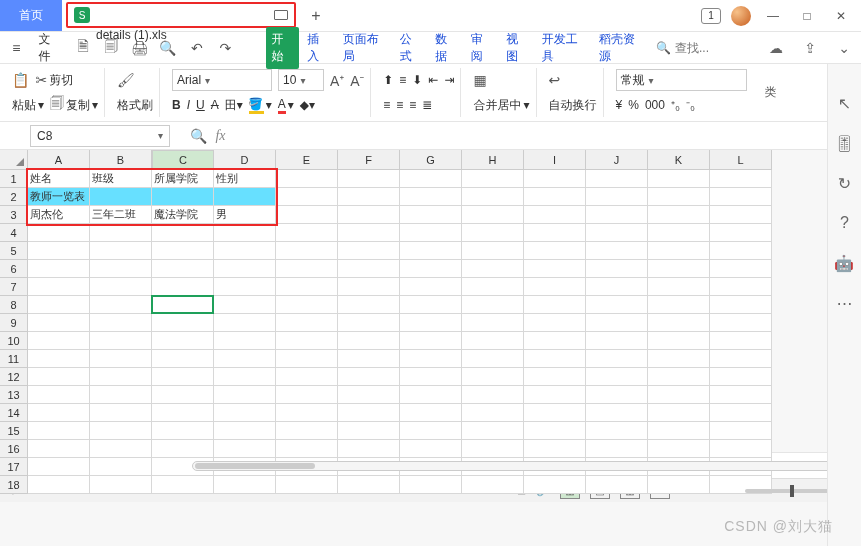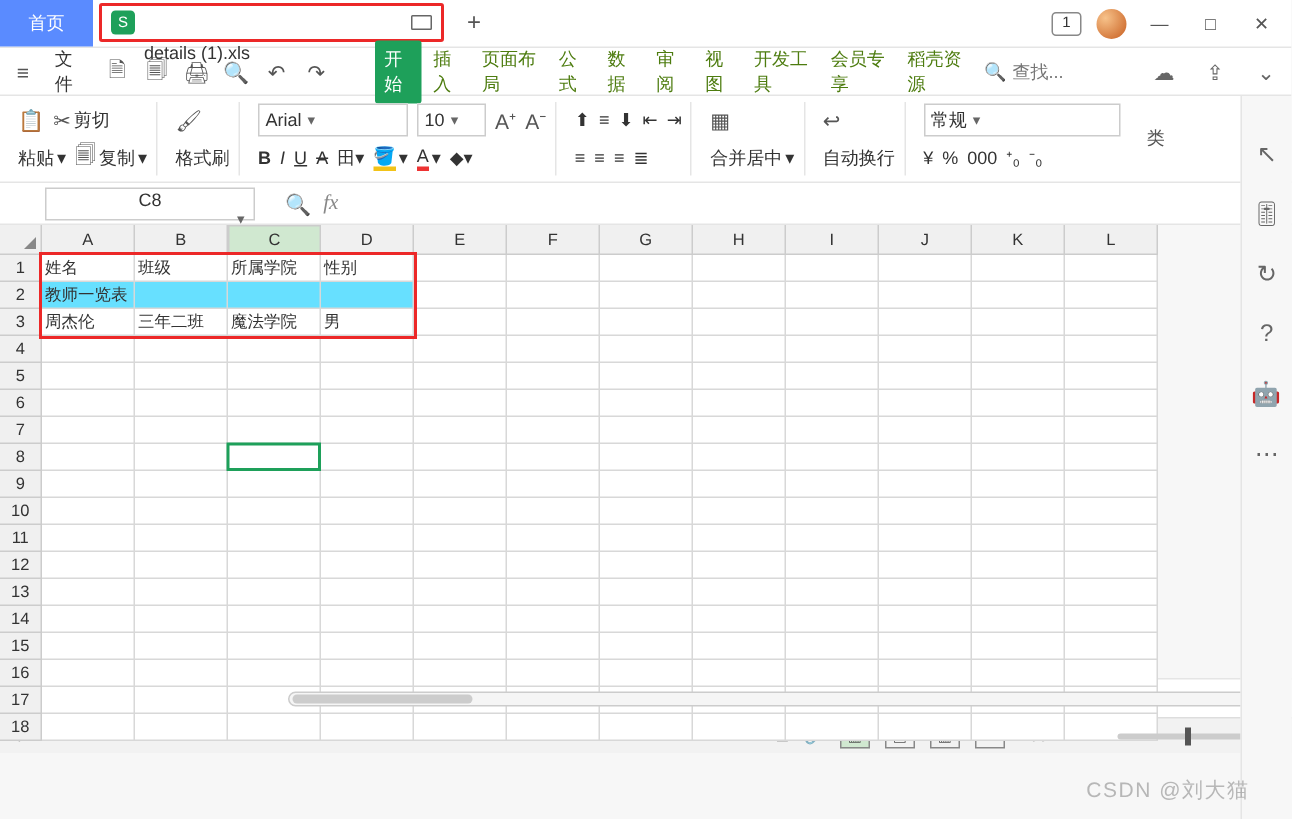--- a/index.html
+++ b/index.html
@@ -14,38 +14,38 @@
   .title-spacer { flex:1; }
   .title-right { display:flex; align-items:center; gap:10px; padding-right:8px;}
   .badge1 { border:1px solid #888; border-radius:3px; width:20px; height:16px; display:flex; align-items:center; justify-content:center; font-size:10px; cursor:pointer;}
   .avatar { width:20px; height:20px; border-radius:50%; background: radial-gradient(circle at 30% 30%, #f7c28a, #c75d1e); cursor:pointer;}
   .winbtn { width:24px; height:24px; display:flex; align-items:center; justify-content:center; color:#555; font-size:12px; cursor:pointer;}
   
   .menubar { height:32px; background:#fff; display:flex; align-items:center; border-bottom:1px solid #e5e5e5; padding:0 6px; gap:8px;}
   .menubar .icnbtn { width:22px; height:22px; display:flex; align-items:center; justify-content:center; color:#555; cursor:pointer; font-size:14px;}
   .menubar .file-lbl { cursor:pointer; color:#333; padding:0 4px;}
   .menu-tabs { display:flex; align-items:center; margin-left:8px; gap:2px;}
-  .menu-tabs .mtab { padding:4px 6px; cursor:pointer; color:#4d7c0f; font-size:12px;}
+  .menu-tabs .mtab { padding:4px 6px; cursor:pointer; color:#1d4ed8; font-size:12px;}
   .menu-tabs .mtab.active { background:#1ea05a; color:#fff; border-radius:2px; padding:4px 6px;margin-left:14px;}
   .menu-search { margin-left: auto; display:flex; align-items:center; gap:4px; color:#888; cursor:text;}
   .menu-search input { border:none; background:transparent; width:70px; font-size:12px; color:#444;}
   .menu-right-icons { display:flex; align-items:center; gap:12px; margin-left:12px; }
   .menu-right-icons .icnbtn { color:#666;}
   
   .ribbon { height:58px; background:#fff; display:flex; align-items:stretch; border-bottom:1px solid #e5e5e5; padding:4px 6px; gap:6px;}
   .rgroup { display:flex; flex-direction:column; justify-content:space-between; padding:0 6px; border-right:1px solid #e5e5e5;}
   .rrow { display:flex; align-items:center; gap:6px; height:24px;}
   .rbtn { display:flex; align-items:center; gap:2px; cursor:pointer; color:#333; font-size:12px;}
   .rglyph { font-size:14px; color:#555;}
   .sel { border:1px solid #ccc; background:#fff; height:22px; display:flex; align-items:center; padding:0 4px; cursor:pointer; font-size:12px; color:#333;}
   .sel .caret { margin-left:4px; color:#666; font-size:10px;}
   .ribbon-end { display:flex; align-items:center; justify-content:center; width:24px; color:#555; font-size:12px; cursor:pointer;}
   
   .namebox-row { height:28px; background:#fff; border-bottom:1px solid #e5e5e5; display:flex; align-items:center;}
-  .namebox { width:140px; height:22px; border:1px solid #ccc; margin-left:30px; display:flex; align-items:center; padding:0 6px; font-size:12px; color:#333; background:#fff; cursor:text;flex-direction:column;}
+  .namebox { width:140px; height:22px; border:1px solid #ccc; margin-left:30px; display:flex; align-items:center; padding:0 6px; font-size:12px; color:#333; background:#fff; cursor:text;}
   .nb-caret { margin-left:auto; color:#666; font-size:10px;}
   .fx-area { display:flex; align-items:center; margin-left:20px; gap:8px; color:#888;}
   .fx-area .zoom-ic { font-size:14px; cursor:pointer;}
   .fx-label { font-style:italic; font-family: "Times New Roman", serif; font-size:14px; cursor:text;}
   
   .sheet-area { position:relative; display:flex; height:302px; }
   .rowhdr-col { width:28px; background:#f0f0f0; }
   .colhdr-row { height:20px; display:flex; background:#f0f0f0;}
   .corner { width:28px; height:20px; background:#f0f0f0; border-right:1px solid #ccc; border-bottom:1px solid #ccc; position:relative;}
   .corner::after { content:""; position:absolute; right:3px; bottom:3px; width:0; height:0; border-left:8px solid transparent; border-bottom:8px solid #888;}
@@ -114,21 +114,20 @@
   <div class="icnbtn">↷</div>
   <div class="menu-tabs">
     <div class="mtab active">开始</div>
     <div class="mtab">插入</div>
     <div class="mtab">页面布局</div>
     <div class="mtab">公式</div>
     <div class="mtab">数据</div>
     <div class="mtab">审阅</div>
     <div class="mtab">视图</div>
     <div class="mtab">开发工具</div>
-    <div class="mtab">会员专享</div>
     <div class="mtab">稻壳资源</div>
   </div>
   <div class="menu-search">
     <span>🔍</span>
     <input placeholder="查找..." style="">
   </div>
   <div class="menu-right-icons">
     <div class="icnbtn">☁</div>
     <div class="icnbtn">⇪</div>
     <div class="icnbtn">⌄</div>

